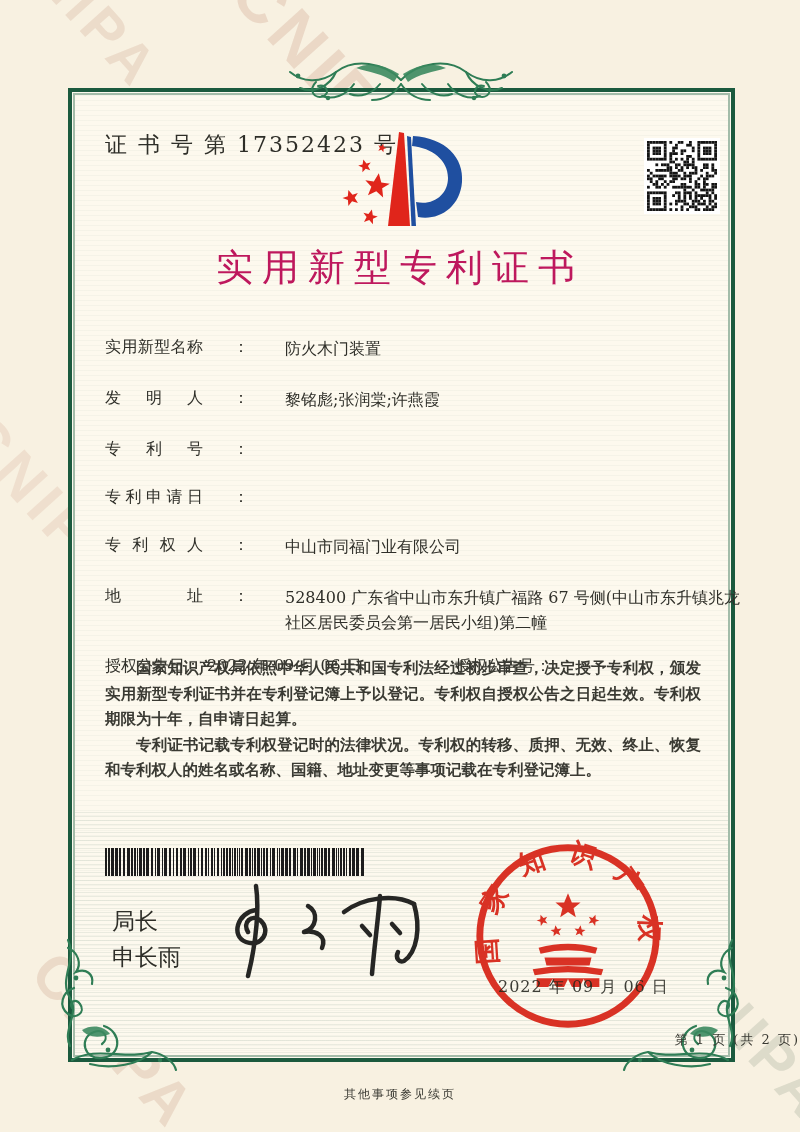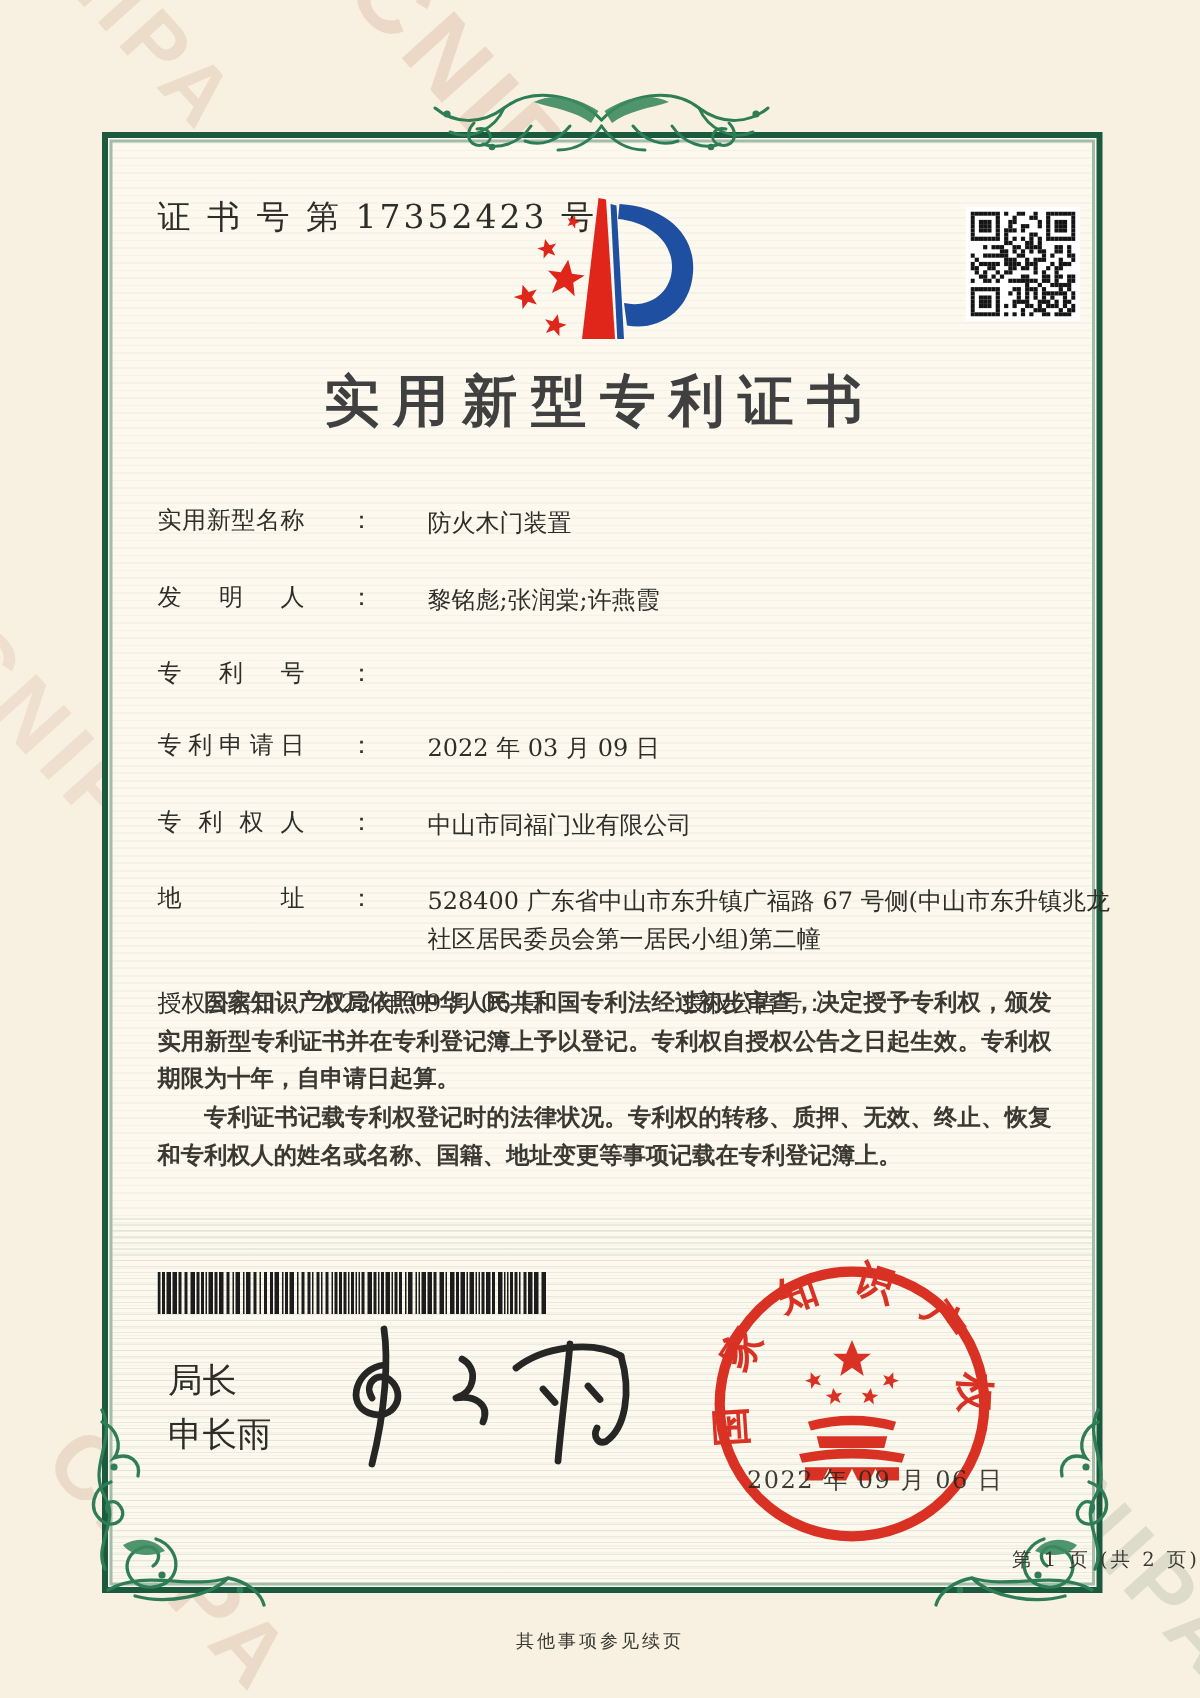--- a/index.html
+++ b/index.html
@@ -33,21 +33,21 @@
   }
   
   .orn{position:absolute;z-index:4;pointer-events:none;}
   
   .content{position:absolute;inset:0;z-index:5;}
   .cert-no{position:absolute;left:105px;top:130px;font-size:22px;letter-spacing:2px;color:#2e2e28;}
   .logo{position:absolute;left:330px;top:124px;}
   .qr{position:absolute;left:644px;top:138px;background:#fff;padding:3px;}
   .title{
     position:absolute;left:0;right:0;top:243px;text-align:center;
-    font-size:37px;font-weight:bold;letter-spacing:9px;color:#404040;
+    font-size:37px;font-weight:normal;letter-spacing:9px;color:#be185d;
   }
   .fields{position:absolute;left:105px;top:336px;width:570px;font-size:16px;color:#2f2f29;}
   .field-row{display:flex;margin-bottom:26px;line-height:22px;gap:30px;}
   .flabel{display:inline-block;width:98px;text-align:justify;text-align-last:justify;flex:0 0 98px;}
   .fcolon{flex:0 0 auto;margin-right:6px;}
   .fvalue{flex:1;line-height:25px;}
   .grant-row{display:flex;margin-top:20px;line-height:22px;}
   .grant-left{display:flex;width:350px;flex:0 0 350px;}
   .grant-right{display:flex;justify-content:center;}
   .paras{position:absolute;left:105px;top:655px;width:596px;font-size:15.5px;line-height:25.5px;text-align:justify;color:#3a3a33;}
@@ -464,21 +464,20 @@
           <span class="fcolon">：</span>
         <span class="fvalue">黎铭彪;张润棠;许燕霞</span>
       </div>
       <div class="field-row">
         <span class="flabel">专利号</span>
           <span class="fcolon">：</span>
       </div>
       <div class="field-row">
         <span class="flabel">专利申请日</span>
           <span class="fcolon">：</span>
-        <span class="fvalue">2022 年 03 月 09 日</span>
       </div>
       <div class="field-row">
         <span class="flabel">专利权人</span>
           <span class="fcolon">：</span>
         <span class="fvalue">中山市同福门业有限公司</span>
       </div>
       <div class="field-row" style="margin-bottom:4px;">
         <span class="flabel">地址</span>
           <span class="fcolon">：</span>
         <span class="fvalue" style="width:462px;flex:0 0 462px;">528400 广东省中山市东升镇广福路 67 号侧(中山市东升镇兆龙社区居民委员会第一居民小组)第二幢</span>

